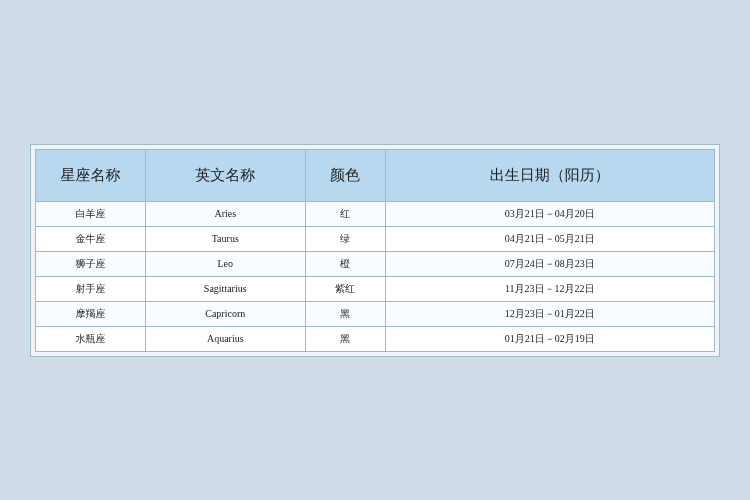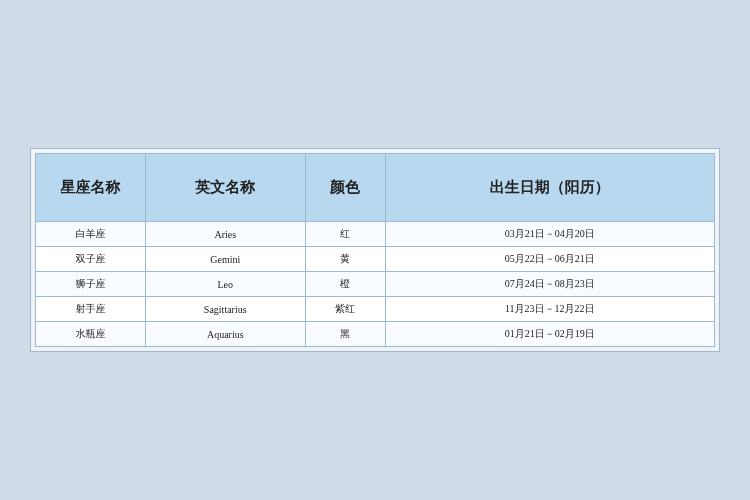--- a/index.html
+++ b/index.html
@@ -32,23 +32,23 @@
     th, td {
       border: 1px solid #a0b8cc;
       text-align: center;
       padding: 5px 10px;
       font-size: 10px;
       color: #222;
     }
 
     thead tr th {
       background-color: #b8d8f0;
-      font-weight: bold;
+      font-weight: normal;
       font-size: 15px;
-      padding: 24px 10px;
+      padding: 16px 10px;
     }
 
     tbody tr td {
       background-color: #ffffff;
     }
 
     tbody tr:nth-child(odd) td {
       background-color: #f8fbff;
     }
 
@@ -71,38 +71,44 @@
       </tr>
     </thead>
     <tbody id="table-body">
     <tr>
           <td>白羊座</td>
           <td>Aries</td>
           <td>红</td>
           <td>03月21日－04月20日</td>
         </tr>
         <tr>
-          <td>双子座</td>
-          <td>Gemini</td>
-          <td>黄</td>
-          <td>05月22日－06月21日</td>
+          <td>金牛座</td>
+          <td>Taurus</td>
+          <td>绿</td>
+          <td>04月21日－05月21日</td>
         </tr>
         <tr>
           <td>狮子座</td>
           <td>Leo</td>
           <td>橙</td>
           <td>07月24日－08月23日</td>
         </tr>
         <tr>
           <td>射手座</td>
           <td>Sagittarius</td>
           <td>紫红</td>
           <td>11月23日－12月22日</td>
         </tr>
         <tr>
+          <td>摩羯座</td>
+          <td>Capricorn</td>
+          <td>黑</td>
+          <td>12月23日－01月22日</td>
+        </tr>
+        <tr>
           <td>水瓶座</td>
           <td>Aquarius</td>
           <td>黑</td>
           <td>01月21日－02月19日</td>
         </tr>
       </tbody>
   </table>
 </div>
 
 </body></html>

